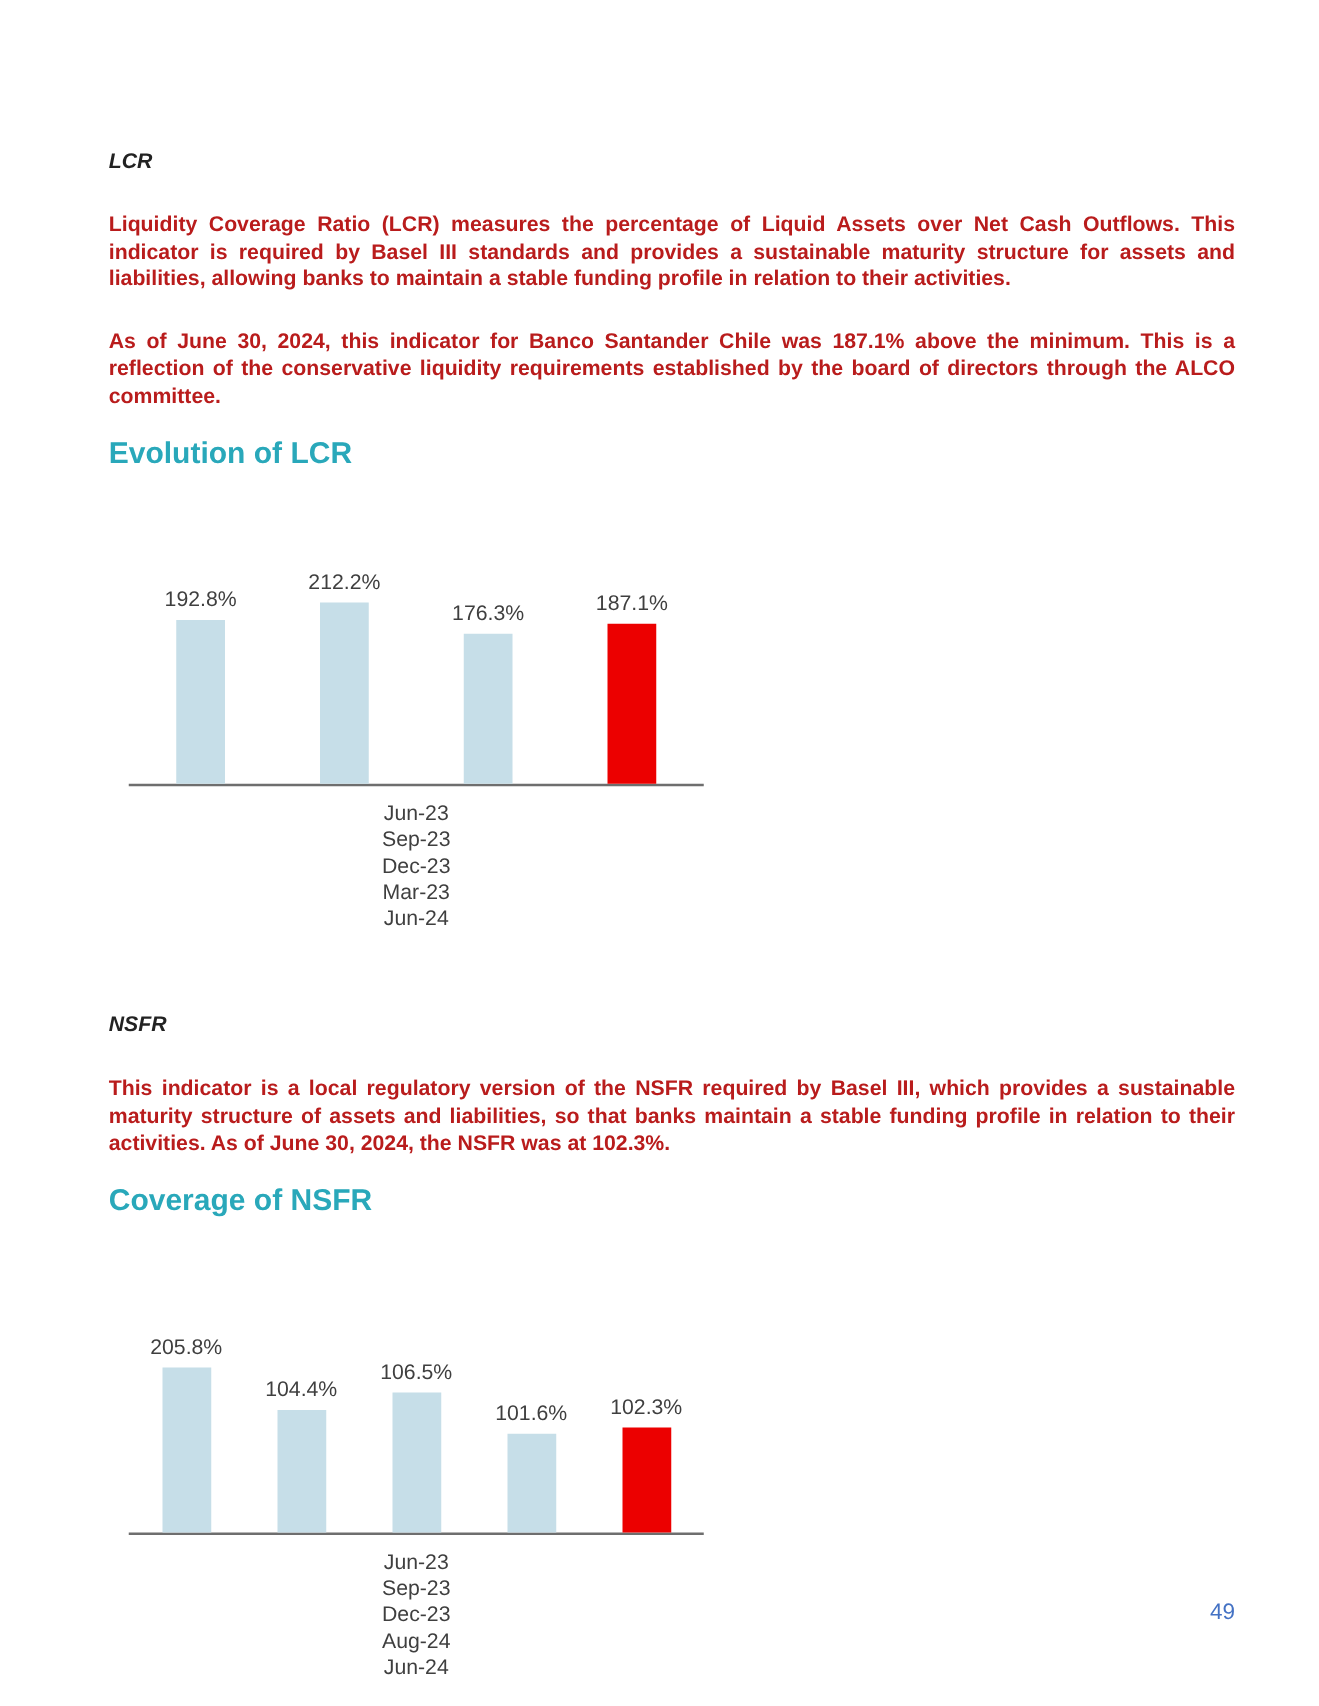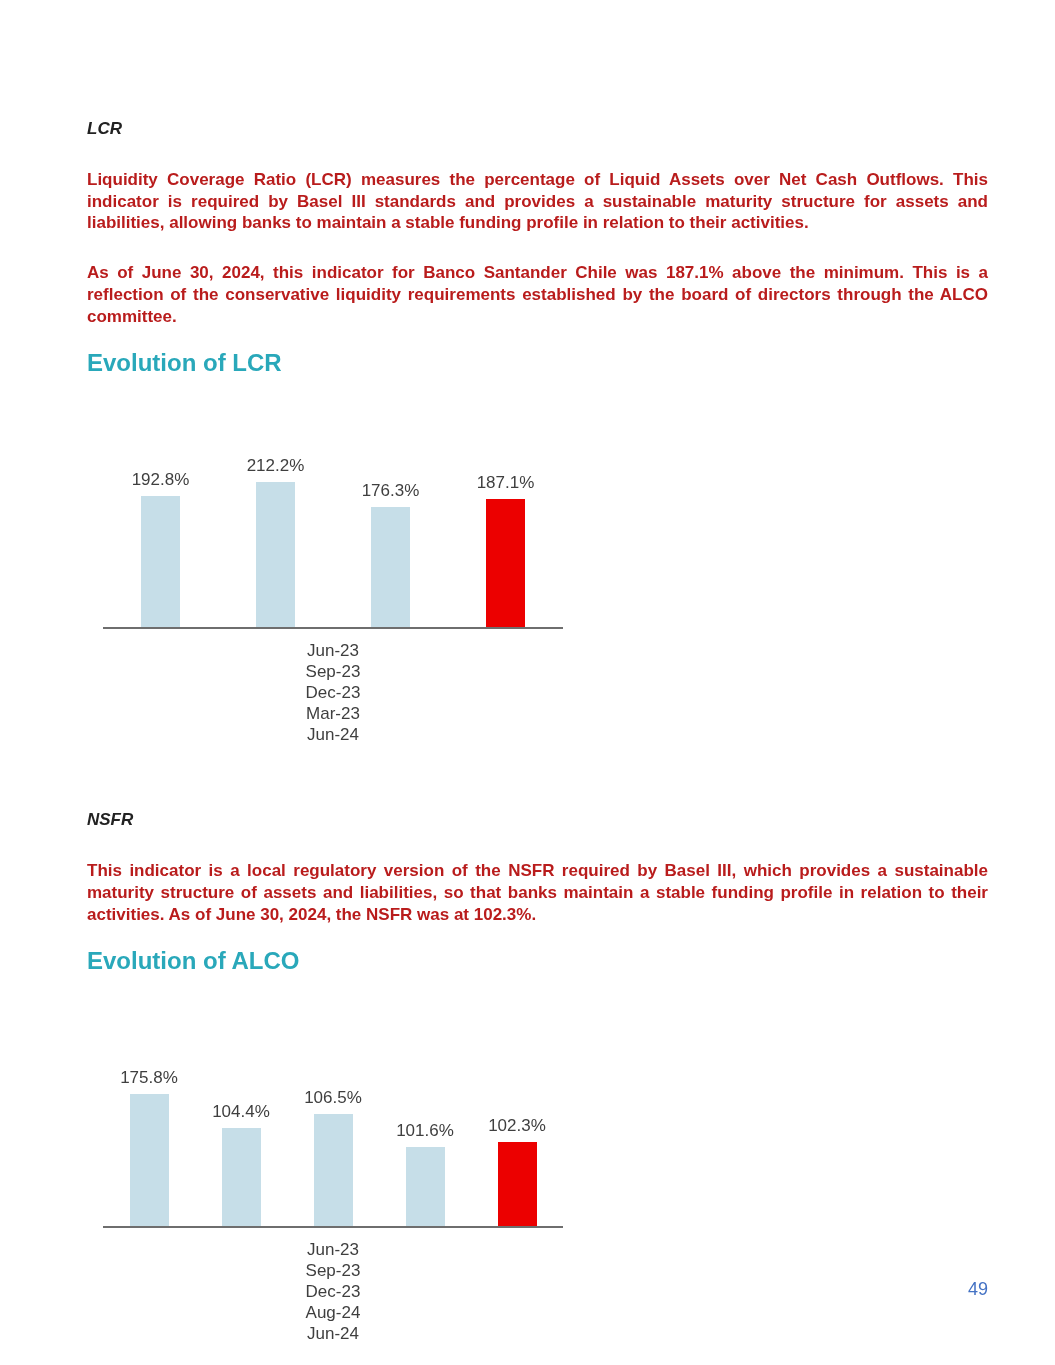--- a/index.html
+++ b/index.html
@@ -122,26 +122,26 @@
           <div class="tick">Dec-23</div>
           <div class="tick">Mar-23</div>
           <div class="tick">Jun-24</div>
         </div>
     </div>
 
     <h2 class="section-heading nsfr">NSFR</h2>
 
     <p class="body-text">This indicator is a local regulatory version of the NSFR required by Basel III, which provides a sustainable maturity structure of assets and liabilities, so that banks maintain a stable funding profile in relation to their activities. As of June 30, 2024, the NSFR was at 102.3%.</p>
 
-    <h3 class="chart-heading">Evolution of ALCO</h3>
+    <h3 class="chart-heading">Coverage of NSFR</h3>
 
     <div class="chart chart2">
       <div class="cols">
           <div class="col">
-            <div class="val-label">175.8%</div>
+            <div class="val-label">205.8%</div>
             <div class="bar" style="height: 132px; background: rgb(198, 222, 232);"></div>
           </div>
           <div class="col">
             <div class="val-label">104.4%</div>
             <div class="bar" style="height: 98px; background: rgb(198, 222, 232);"></div>
           </div>
           <div class="col">
             <div class="val-label">106.5%</div>
             <div class="bar" style="height: 112px; background: rgb(198, 222, 232);"></div>
           </div>

